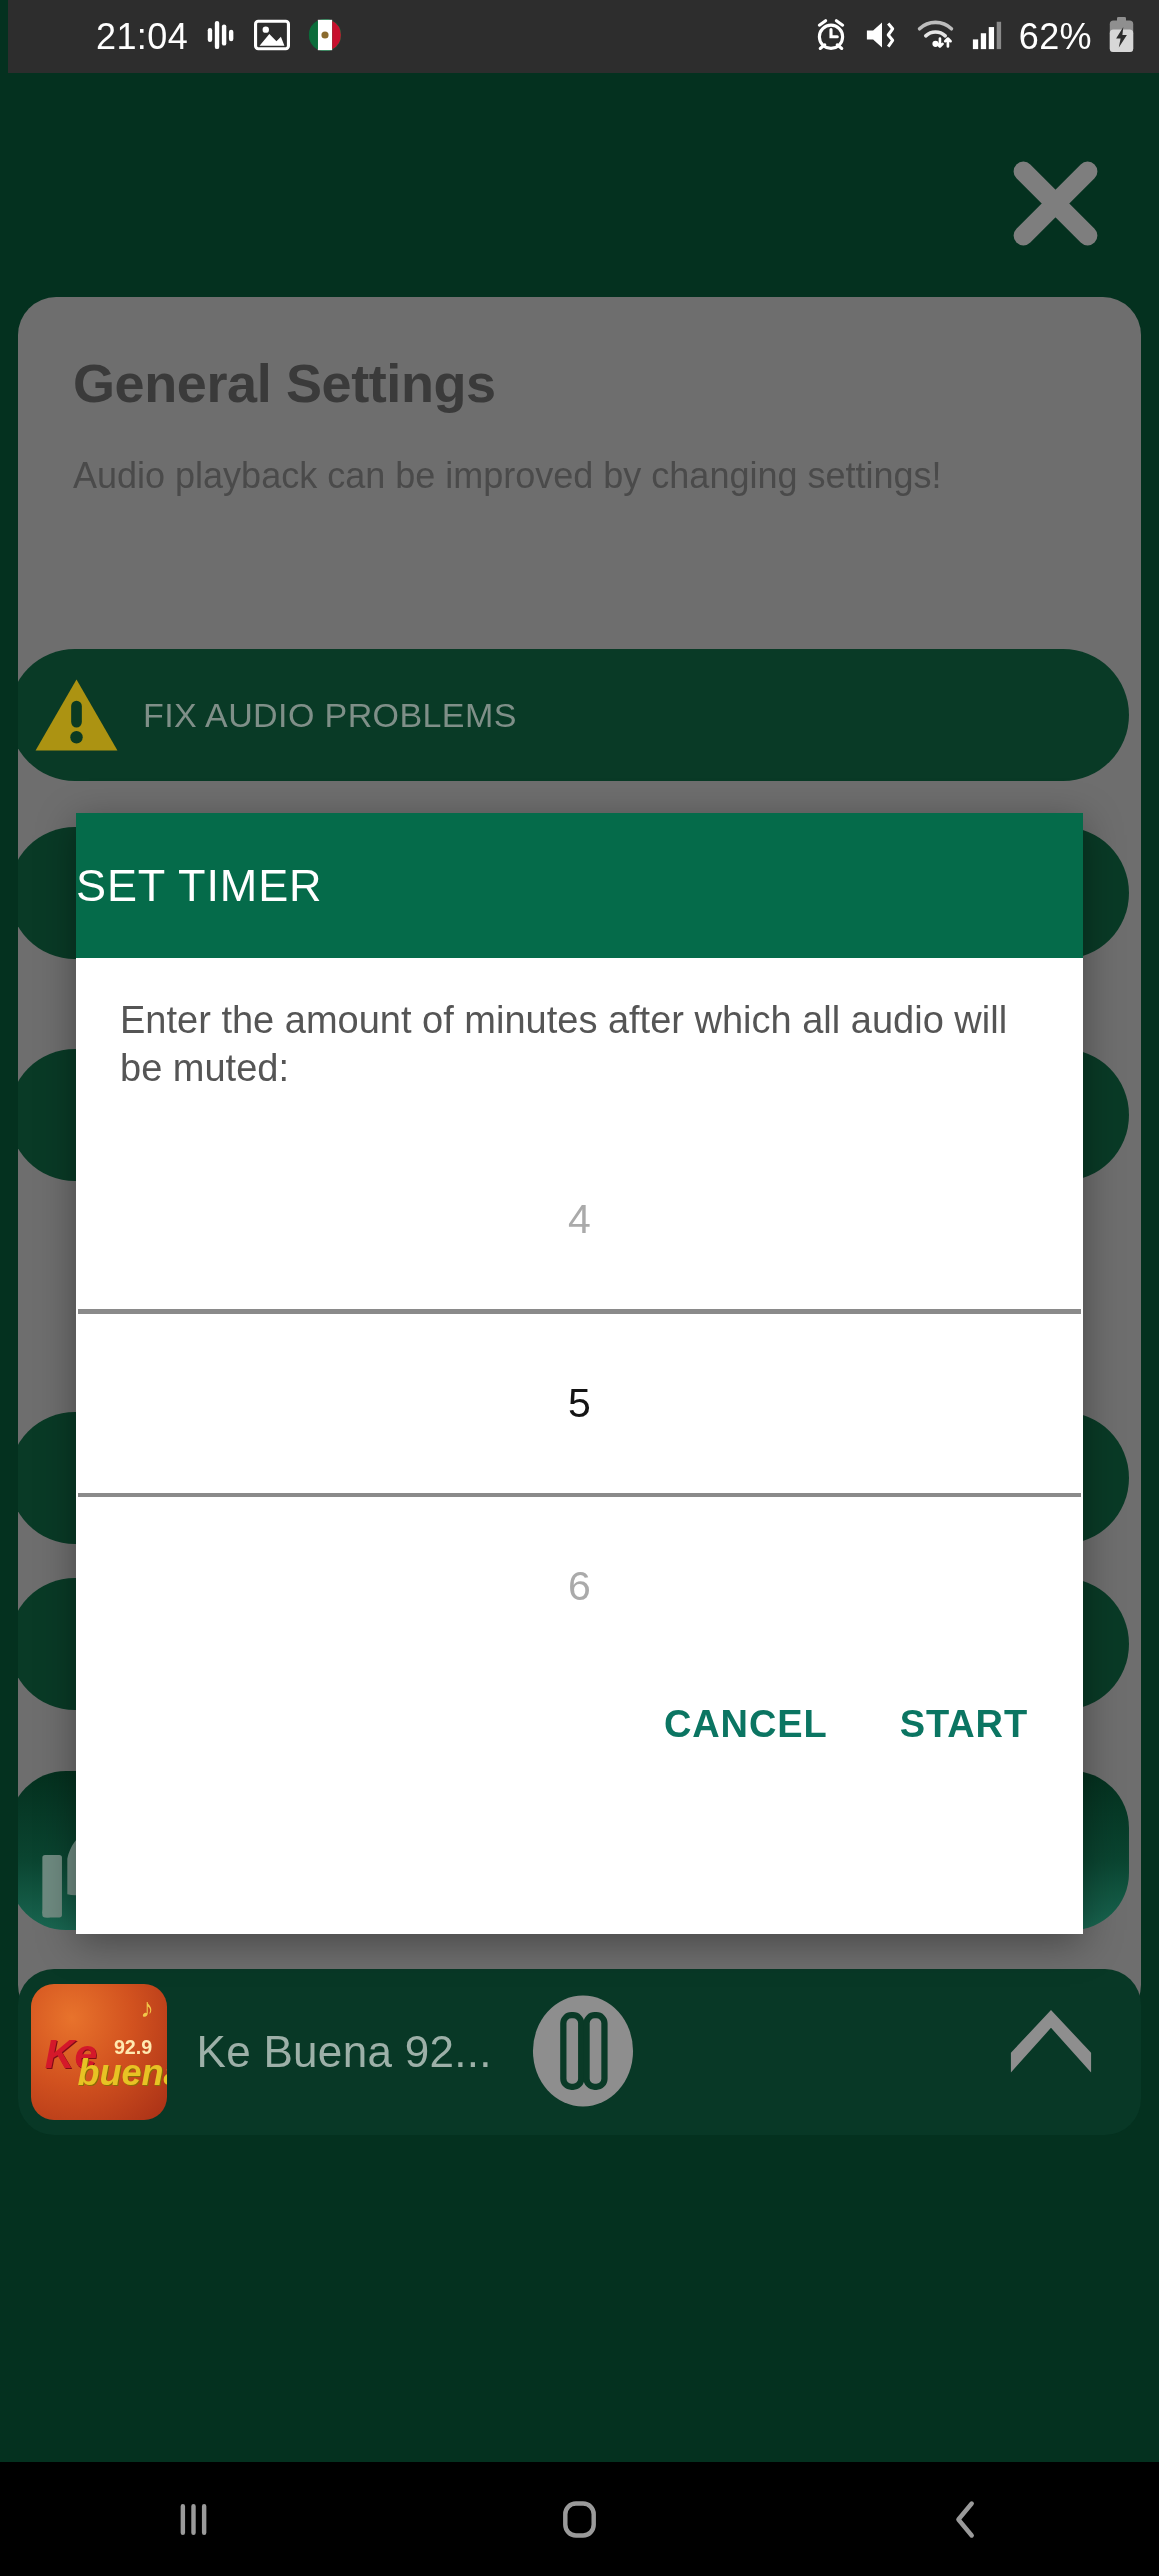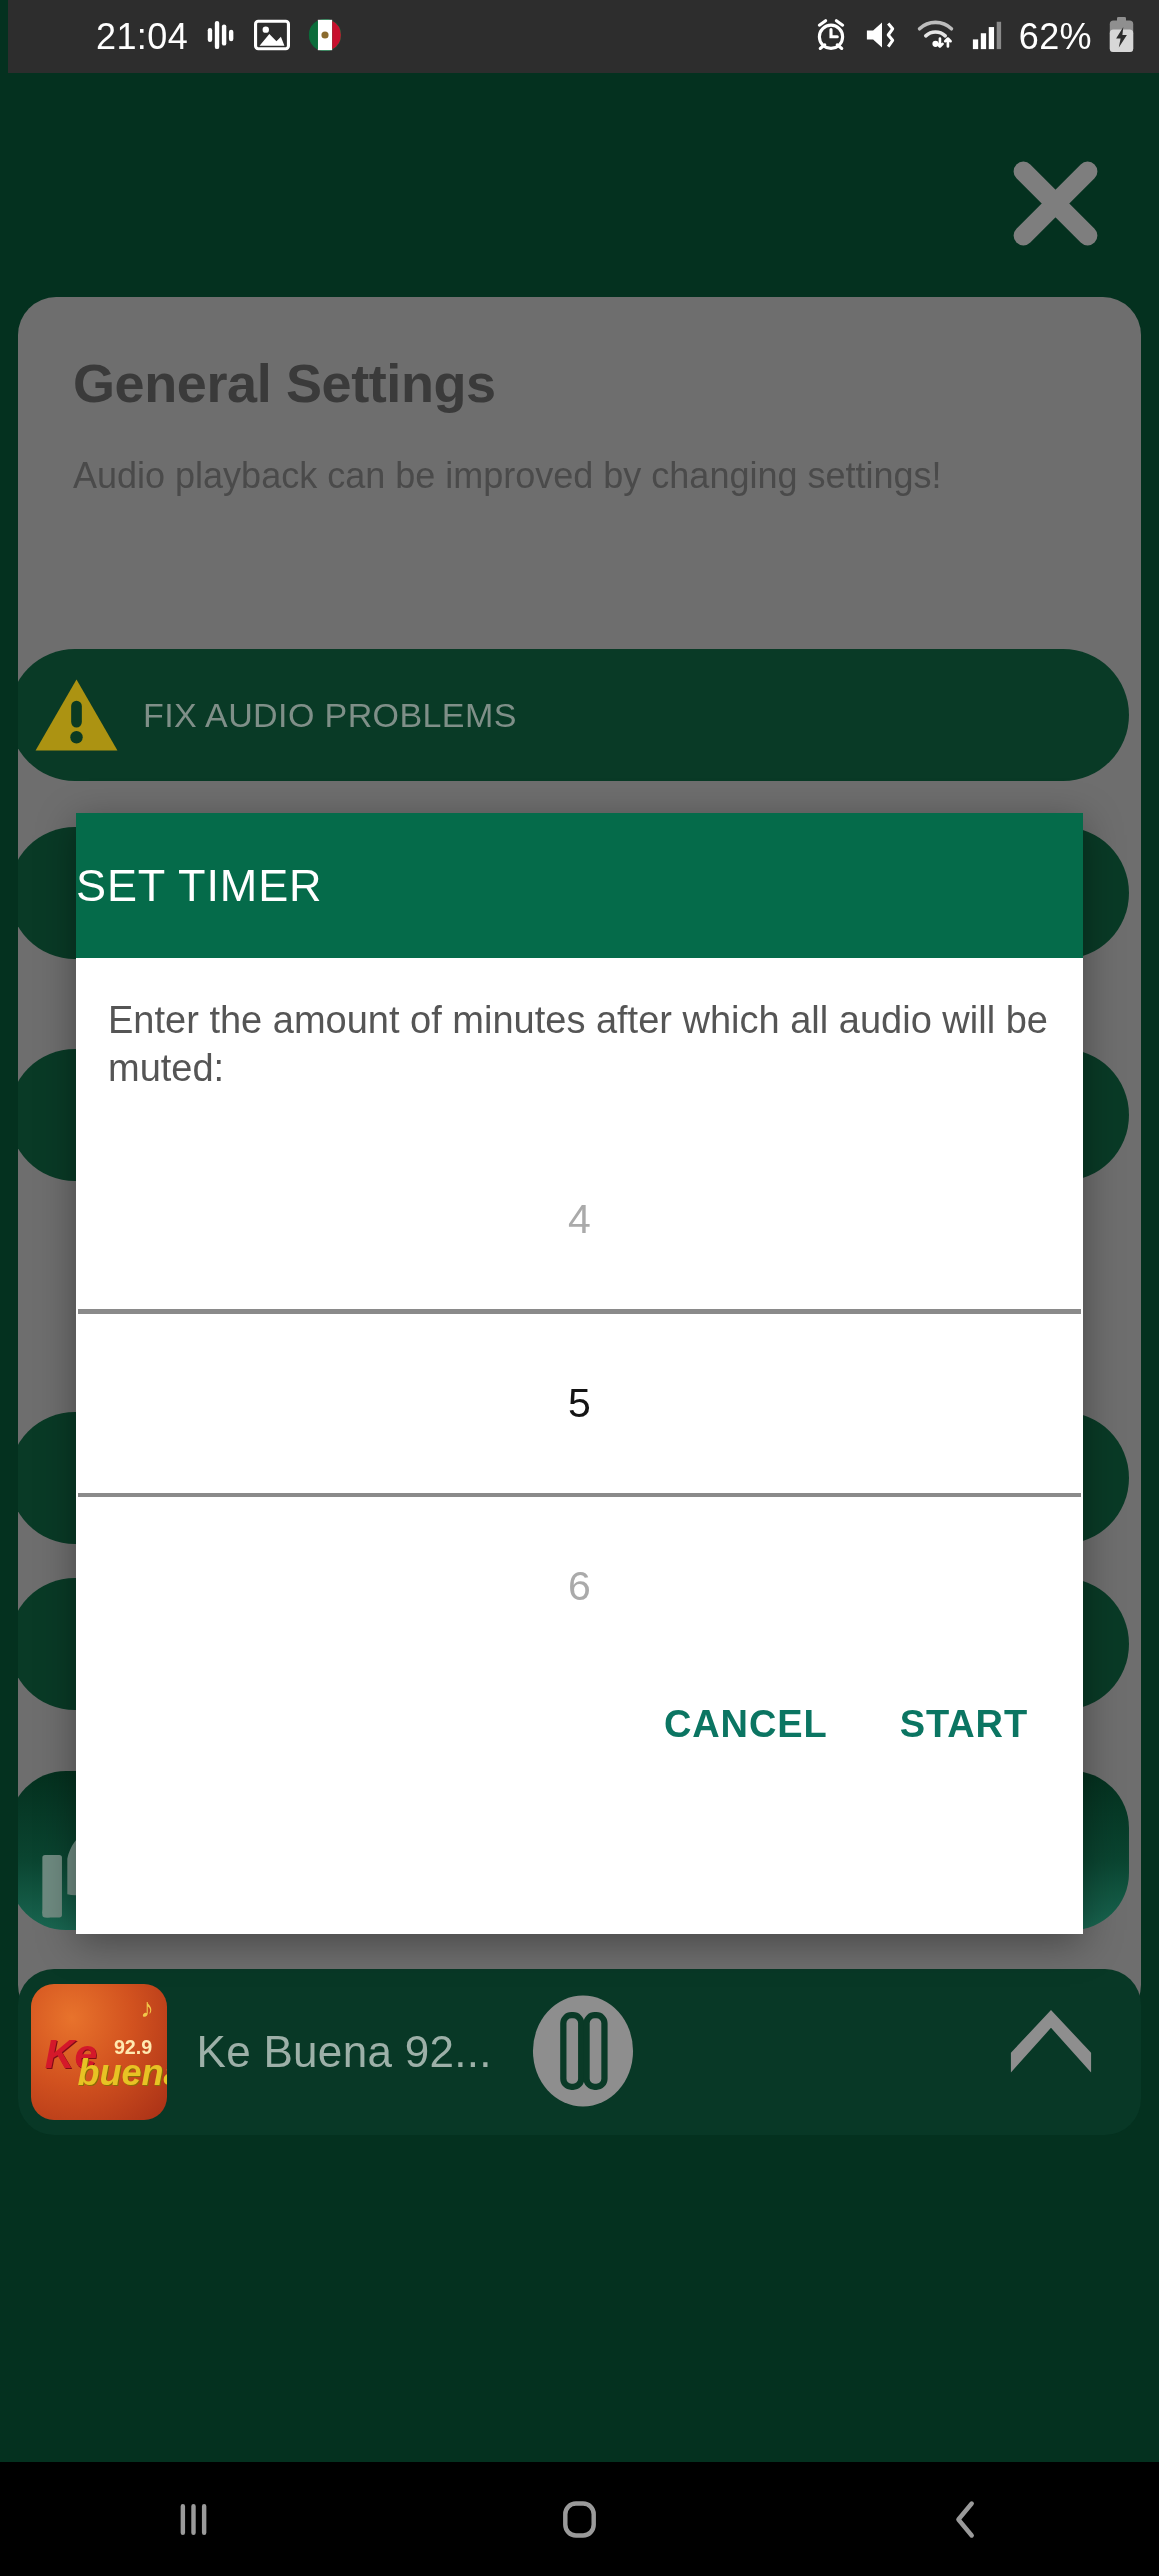--- a/index.html
+++ b/index.html
@@ -137,21 +137,21 @@
     display: flex; flex-direction: column;
   }
   #dialogHeader {
     height: 145px; background: #056B4A;
     display: flex; align-items: center; justify-content: flex-start;
   }
   #dialogTitle {
     color: #FFFFFF; font-size: 45px; letter-spacing: 0.9px; font-weight: 400;
   }
   #dialogPrompt {
-    margin: 39px 29px 0 32px;
+    margin: 39px 29px 0 44px;
     font-size: 38px; color: #555555; line-height: 1.25;
   }
   #picker {
     margin-top: 38px; position: relative;
   }
   .pick-cell {
     height: 179px; display: flex; align-items: center; justify-content: center;
     font-size: 41px;
   }
   .pick-dim { color: #AAAAAA; }

